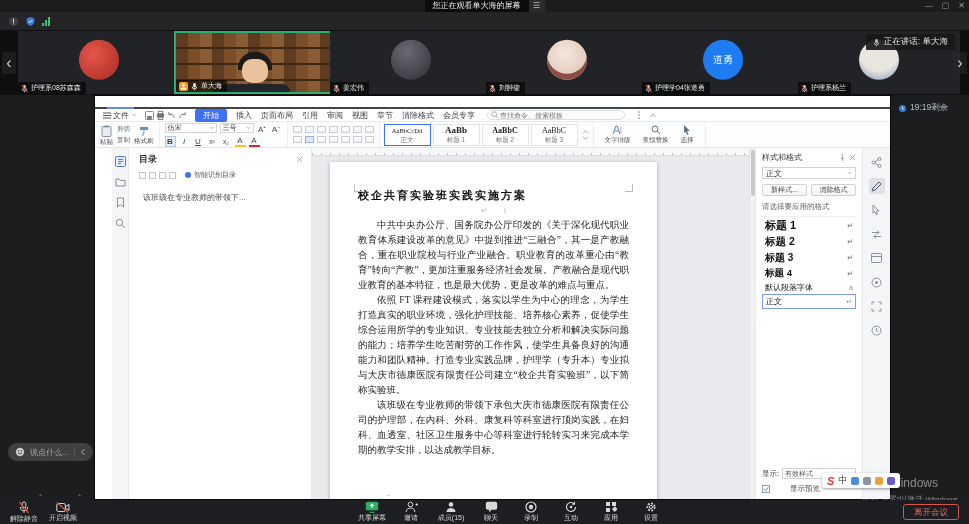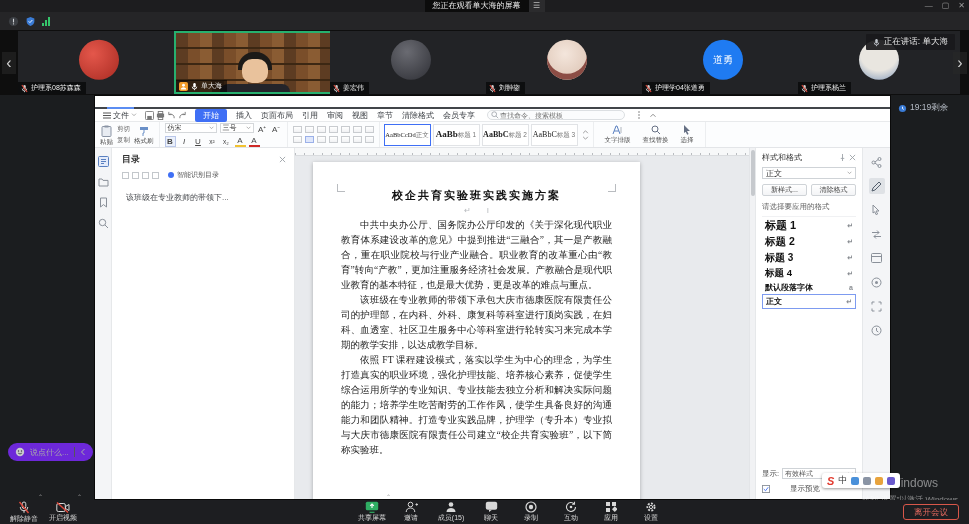--- a/index.html
+++ b/index.html
@@ -50,66 +50,66 @@
   .mtab{margin-left:9px;white-space:nowrap;}
   .search{margin-left:12px;width:138px;height:10px;border:1px solid #dcdfe2;border-radius:5px;background:#fbfcfd;font-size:7px;padding:0 4px 0 12px;color:#666;}
   .ribbon{position:absolute;left:0;top:26px;width:795px;height:26px;background:#fcfdfe;border-bottom:1px solid #e3e5e8;display:flex;align-items:stretch;}
   .rgroup{display:flex;align-items:center;padding:0 5px;border-right:1px solid #eceef0;}
   .riconcol{display:flex;flex-direction:column;align-items:center;justify-content:center;gap:1px;color:#555;font-size:6.5px;line-height:7px;}
   .minirow{display:flex;flex-direction:column;justify-content:center;gap:2px;font-size:6.5px;color:#666;}
   .fontbox{border:1px solid #d4d7da;background:#fff;height:10px;font-size:7px;color:#333;padding:0 2px;display:flex;align-items:center;gap:2px;white-space:nowrap;}
   .fmtglyph{font-size:8px;color:#444;width:11px;text-align:center;}
   .pbtn{width:9px;height:7px;border:1px solid #c9ccd0;background:linear-gradient(#fff,#f1f2f4);}
   .gal{display:flex;align-items:center;gap:2px;padding:0 4px;}
-  .gitem{width:47px;height:22px;border:1px solid #e1e3e6;background:#fff;display:flex;flex-direction:row;align-items:center;justify-content:center;line-height:9px;}
+  .gitem{width:47px;height:22px;border:1px solid #e1e3e6;background:#fff;display:flex;flex-direction:column;align-items:center;justify-content:center;line-height:9px;}
   .gitem.sel{border-color:#3f6ff5;}
   .gitem .samp{font-size:8px;color:#222;font-family:"Liberation Serif",serif;}
   .gitem .lab{font-size:6.5px;color:#777;}
   .toolbtn{display:flex;flex-direction:column;align-items:center;justify-content:center;gap:1px;font-size:6.5px;color:#555;padding:0 6px;}
   
-  .wps-body{position:absolute;left:0;top:52px;width:795px;height:351px;display:flex;}
+  .wps-body{position:absolute;left:0;top:52px;width:795px;height:351px;display:flex;padding-left:17px;}
   .lstrip{width:17px;background:#f4f5f7;border-right:1px solid #e6e8ea;display:flex;flex-direction:column;align-items:center;gap:10px;padding-top:8px;}
   .toc{width:183px;background:#fff;border-right:1px solid #e6e8ea;position:relative;}
   .toc-h{display:flex;align-items:center;justify-content:space-between;padding:5px 8px 2px 10px;font-size:9px;color:#333;font-weight:bold;}
   .toc-sub{display:flex;align-items:center;gap:3px;padding:2px 8px 4px 10px;}
   .cbx{width:7px;height:7px;border:1px solid #c3c7cb;background:#fff;}
   .toc-smart{display:flex;align-items:center;gap:3px;margin-left:6px;font-size:7px;color:#555;}
   .bluedot{width:6px;height:6px;border-radius:50%;background:#3f6ff5;}
   .toc-item{font-size:8px;color:#46494d;line-height:15px;padding:0 8px 0 14px;white-space:nowrap;overflow:hidden;text-overflow:ellipsis;}
   .docarea{flex:1;position:relative;background:#e8eaed;overflow:hidden;}
   .ruler{position:absolute;left:0;top:0;right:0;height:8px;background:#f7f8f9;border-bottom:1px solid #dadcdf;
     background-image:repeating-linear-gradient(90deg,#b9bcc0 0 1px,transparent 1px 9px);background-size:100% 3px;background-position:0 5px;background-repeat:no-repeat;}
   .page{position:absolute;left:18px;top:14px;width:327px;height:420px;background:#fff;box-shadow:0 1px 4px rgba(0,0,0,.28);padding:26px 28px 0 28px;}
   .cropmark{position:absolute;width:8px;height:8px;border-left:1px solid #b9bcc0;border-top:1px solid #b9bcc0;}
-  .doc-title{font-family:"Liberation Serif",serif;font-weight:bold;font-size:11px;letter-spacing:2px;text-align:center;color:#111;line-height:15px;}
+  .doc-title{font-family:"Liberation Serif",serif;font-weight:bold;font-size:11px;letter-spacing:2px;text-align:left;color:#111;line-height:15px;}
   .cursorline{height:15px;text-align:center;color:#b6b9bd;font-size:8px;line-height:15px;}
   .doc-p{font-family:"Liberation Serif",serif;font-size:9.5px;line-height:15px;color:#1c1c1c;text-align:justify;text-indent:2em;}
   .doc-h2{font-family:"Liberation Serif",serif;font-size:9.5px;line-height:15px;font-weight:bold;color:#111;text-indent:2em;display:flex;align-items:center;gap:4px;}
   .greenbox{display:inline-block;width:7px;height:7px;border:1px solid #2fae63;background:#e4f6ec;margin-left:14px;}
   .vscroll{width:6px;background:#f1f2f4;border-left:1px solid #e3e5e8;position:relative;}
   .vthumb{position:absolute;left:1px;top:2px;width:4px;height:46px;border-radius:2px;background:#c6c9cd;}
   .stylespanel{width:107px;background:#fff;border-left:1px solid #e6e8ea;position:relative;padding:4px 6px;font-size:8px;color:#333;}
   .sp-h{display:flex;align-items:center;gap:3px;font-size:8px;color:#333;}
   .sp-select{margin-top:4px;height:12px;border:1px solid #cfd3d7;display:flex;align-items:center;justify-content:space-between;padding:0 3px;background:#fff;}
   .sp-btns{display:flex;gap:4px;margin-top:5px;}
   .sp-btn{flex:1;height:12px;border:1px solid #cfd3d7;border-radius:2px;background:linear-gradient(#fff,#f3f4f6);font-size:7px;color:#444;display:flex;align-items:center;justify-content:center;white-space:nowrap;}
   .sp-hint{margin-top:6px;font-size:7.5px;color:#666;}
   .sp-list{margin-top:4px;border-top:1px solid #f0f1f3;}
-  .sp-item{display:flex;align-items:center;justify-content:space-between;padding:1px 3px;font-family:"Liberation Serif",serif;color:#111;font-weight:bold;}
+  .sp-item{display:flex;align-items:center;justify-content:space-between;padding:1px 3px;font-family:"Liberation Serif",serif;color:#111;}
   .sp-item .mk{color:#8a8e93;font-size:7px;font-family:"Liberation Sans",sans-serif;}
   .sp-item.sel{border:1px solid #7d9bf0;}
   .sp-bottom{position:absolute;left:6px;right:6px;bottom:20px;display:flex;align-items:center;gap:3px;font-size:7.5px;color:#555;}
   .sp-bsel{flex:1;height:11px;border:1px solid #cfd3d7;display:flex;align-items:center;justify-content:space-between;padding:0 2px;font-size:7px;}
   .sp-preview{position:absolute;left:6px;bottom:5px;display:flex;align-items:center;gap:20px;font-size:7.5px;color:#555;}
   .rstrip{width:28px;background:#f4f5f7;border-left:1px solid #e6e8ea;display:flex;flex-direction:column;align-items:center;gap:8px;padding-top:6px;}
   .rtool{width:16px;height:16px;display:flex;align-items:center;justify-content:center;border-radius:2px;}
   .rtool.sel{background:#dfe2e6;}
   
   .remaining{position:absolute;left:898px;top:7px;display:flex;align-items:center;gap:3px;color:#b7bdc6;font-size:8.5px;}
-  .chatpill{position:absolute;left:8px;top:348px;height:18px;background:#6d28d9;border-radius:9px;display:flex;align-items:center;gap:5px;padding:0 7px;color:#aaa;font-size:8px;z-index:5;}
+  .chatpill{position:absolute;left:8px;top:348px;height:18px;background:#404040;border-radius:9px;display:flex;align-items:center;gap:5px;padding:0 7px;color:#aaa;font-size:8px;z-index:5;}
   .chatpill .div{width:1px;height:10px;background:#55565a;}
   .ime{position:absolute;left:822px;top:378px;height:15px;background:#fff;border-radius:3px;box-shadow:0 1px 3px rgba(0,0,0,.4);display:flex;align-items:center;gap:4px;padding:0 5px;z-index:6;}
   .ime .slogo{color:#e23a2e;font-weight:bold;font-size:11px;font-style:italic;}
   .ime .mode{font-size:9px;color:#333;}
   .imeico{width:8px;height:8px;border-radius:2px;}
   .watermark{position:absolute;left:862px;top:380px;color:rgba(255,255,255,.48);z-index:5;width:110px;}
   .watermark .l1{font-size:12px;}
   .watermark .l2{font-size:8px;margin-top:2px;}
   
   .bottombar{position:absolute;left:0;top:500px;width:969px;height:24px;background:#1d1e21;z-index:10;}
@@ -502,22 +502,22 @@
         </div>
 
         <div class="docarea">
           <div class="ruler"></div>
           <div class="page">
             <span class="cropmark" style="left:24px;top:22px;transform:rotate(-90deg)"></span>
             <span class="cropmark" style="right:24px;top:22px;transform:rotate(180deg)"></span>
             <div class="doc-title">校企共育实验班实践实施方案</div>
             <div class="cursorline">↵　　I</div>
             <p class="doc-p">中共中央办公厅、国务院办公厅印发的《关于深化现代职业教育体系建设改革的意见》中提到推进“三融合”，其一是产教融合，重在职业院校与行业产业融合。职业教育的改革重心由“教育”转向“产教”，更加注重服务经济社会发展。产教融合是现代职业教育的基本特征，也是最大优势，更是改革的难点与重点。</p>
+            <p class="doc-p">依照 FT 课程建设模式，落实以学生为中心的理念，为学生打造真实的职业环境，强化护理技能、培养核心素养，促使学生综合运用所学的专业知识、专业技能去独立分析和解决实际问题的能力；培养学生吃苦耐劳的工作作风，使学生具备良好的沟通能力和团队精神。打造专业实践品牌，护理学（专升本）专业拟与大庆市德康医院有限责任公司建立“校企共育实验班”，以下简称实验班。</p>
             <p class="doc-p">该班级在专业教师的带领下承包大庆市德康医院有限责任公司的护理部，在内科、外科、康复科等科室进行顶岗实践，在妇科、血透室、社区卫生服务中心等科室进行轮转实习来完成本学期的教学安排，以达成教学目标。</p>
-            <p class="doc-p">依照 FT 课程建设模式，落实以学生为中心的理念，为学生打造真实的职业环境，强化护理技能、培养核心素养，促使学生综合运用所学的专业知识、专业技能去独立分析和解决实际问题的能力；培养学生吃苦耐劳的工作作风，使学生具备良好的沟通能力和团队精神。打造专业实践品牌，护理学（专升本）专业拟与大庆市德康医院有限责任公司建立“校企共育实验班”，以下简称实验班。</p>
           </div>
         </div>
 
         <div class="vscroll">
             <div class="vthumb"></div>
           </div>
 
         <div class="stylespanel">
           <div class="sp-h">
             <span style="flex:1">样式和格式</span>

